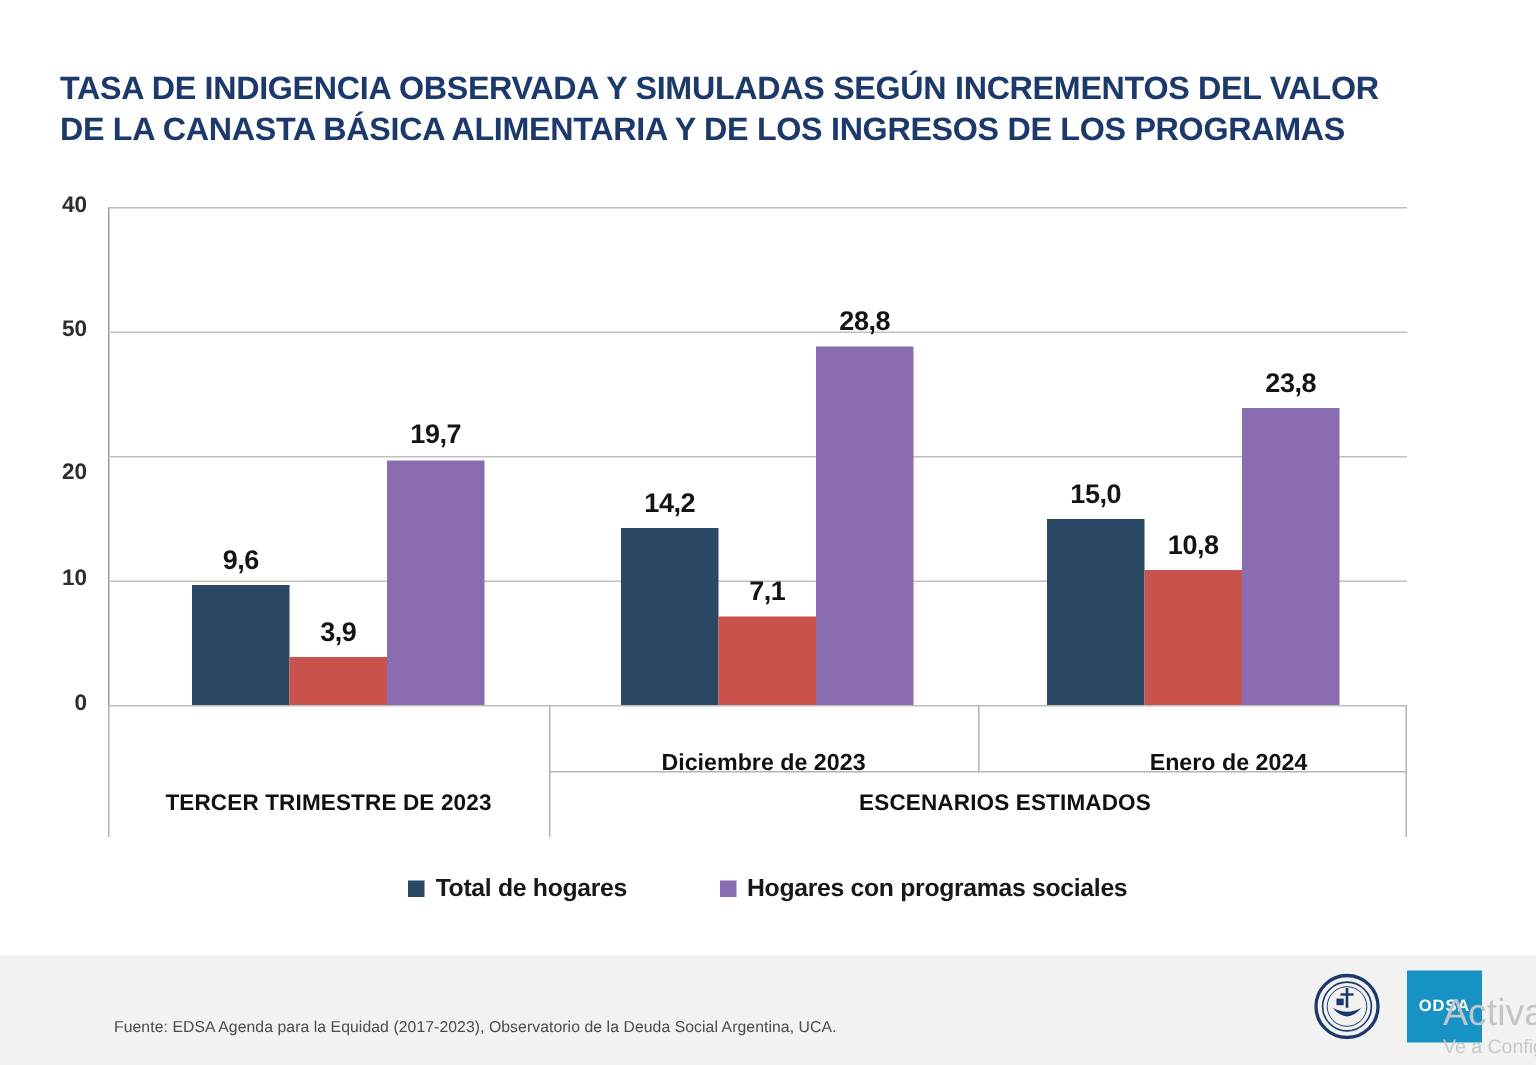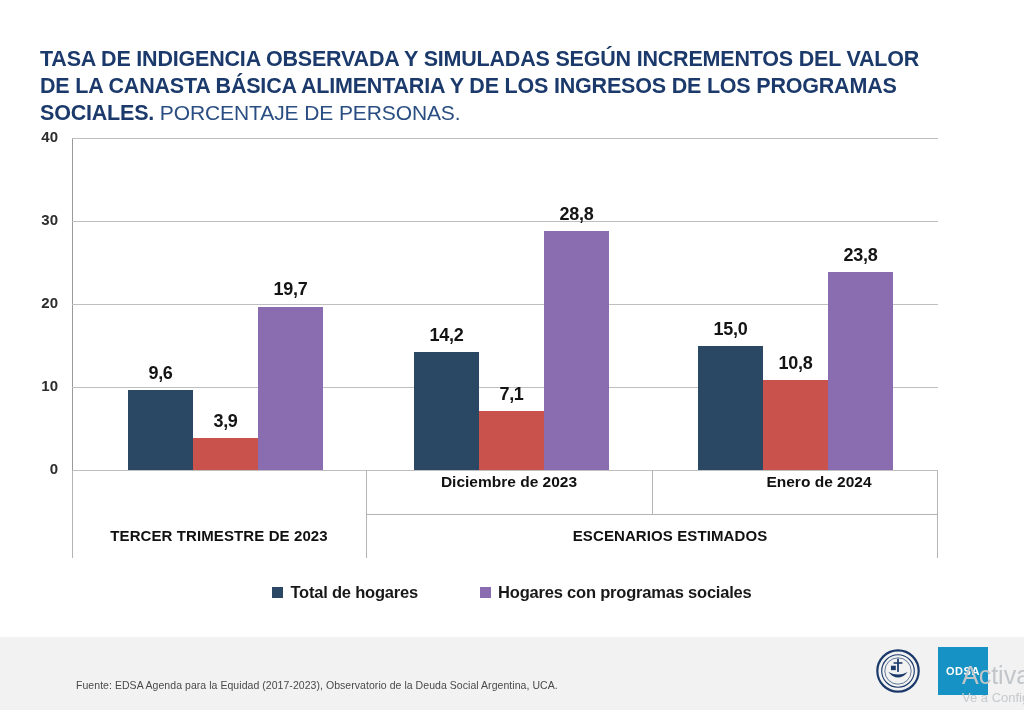--- a/index.html
+++ b/index.html
@@ -52,21 +52,21 @@
     letter-spacing: -0.3px; white-space: nowrap;
   }
 
   
   #axis-rows { position: absolute; left: 72px; top: 342px; width: 866px; height: 88px; }
   #axis-rows .vsep { position: absolute; width: 1px; background: #b4b4b4; }
   .axis-cell {
     position: absolute; text-align: center;
     font-weight: 700; color: #111111; white-space: nowrap;
   }
-  .axis-row1 { font-size: 15.5px; top: 3px; }
+  .axis-row1 { font-size: 15.5px; top: 30px; }
   .axis-row2 { font-size: 15px; top: 57px; letter-spacing: 0.1px; }
 
   
   #legend {
     position: absolute; left: 0; top: 583px; width: 1024px;
     display: flex; justify-content: center; align-items: center; gap: 62px;
   }
   .legend-item { display: flex; align-items: center; gap: 7px; }
   .legend-swatch { width: 11px; height: 11px; display: inline-block; }
   .legend-text {
@@ -99,37 +99,34 @@
   #watermark .wm2 { font-size: 13px; color: #c6cacd; white-space: nowrap; margin-top: 2px; }
 </style>
 </head>
 <body>
 
 <div id="slide">
 
   <div id="title-block">
     <div class="t-strong">TASA DE INDIGENCIA OBSERVADA Y SIMULADAS SEGÚN INCREMENTOS DEL VALOR</div>
     <div class="t-strong">DE LA CANASTA BÁSICA ALIMENTARIA Y DE LOS INGRESOS DE LOS PROGRAMAS</div>
-    <div>
-      <span class="t-strong">SOCIALES.</span><span class="t-light"> PORCENTAJE DE PERSONAS.</span>
-    </div>
   </div>
 
   <div id="chart-area">
 
     <div id="yaxis-line"></div>
     <div id="plot">
         <div class="gridline" style="top: 332px;"></div>
         <div class="ytick" style="position: absolute; right: 880px; top: 322px;">0</div>
         <div class="gridline" style="top: 249px;"></div>
         <div class="ytick" style="position: absolute; right: 880px; top: 239px;">10</div>
         <div class="gridline" style="top: 166px;"></div>
-        <div class="ytick" style="position: absolute; right: 880px; top: 156px;">20</div>
+        <div class="ytick" style="position: absolute; right: 880px; top: 168px;">20</div>
         <div class="gridline" style="top: 83px;"></div>
-        <div class="ytick" style="position: absolute; right: 880px; top: 73px;">30</div>
+        <div class="ytick" style="position: absolute; right: 880px; top: 73px;">50</div>
         <div class="gridline" style="top: 0px;"></div>
         <div class="ytick" style="position: absolute; right: 880px; top: -10px;">40</div>
         <div class="bar" title="Total de hogares — Tercer trimestre de 2023: 9,6" style="left: 56px; width: 65px; height: 79.68px; background: rgb(42, 71, 99);"></div>
         <div class="bar-label" style="left: 44px; width: 89px; top: 225.32px;">9,6</div>
         <div class="bar" title="Hogares sin programas sociales — Tercer trimestre de 2023: 3,9" style="left: 121px; width: 65px; height: 32.37px; background: rgb(201, 83, 76);"></div>
         <div class="bar-label" style="left: 109px; width: 89px; top: 272.63px;">3,9</div>
         <div class="bar" title="Hogares con programas sociales — Tercer trimestre de 2023: 19,7" style="left: 186px; width: 65px; height: 163.51px; background: rgb(138, 108, 176);"></div>
         <div class="bar-label" style="left: 174px; width: 89px; top: 141.49px;">19,7</div>
         <div class="bar" title="Total de hogares — Diciembre de 2023: 14,2" style="left: 342px; width: 65px; height: 117.86px; background: rgb(42, 71, 99);"></div>
         <div class="bar-label" style="left: 330px; width: 89px; top: 187.14px;">14,2</div>

